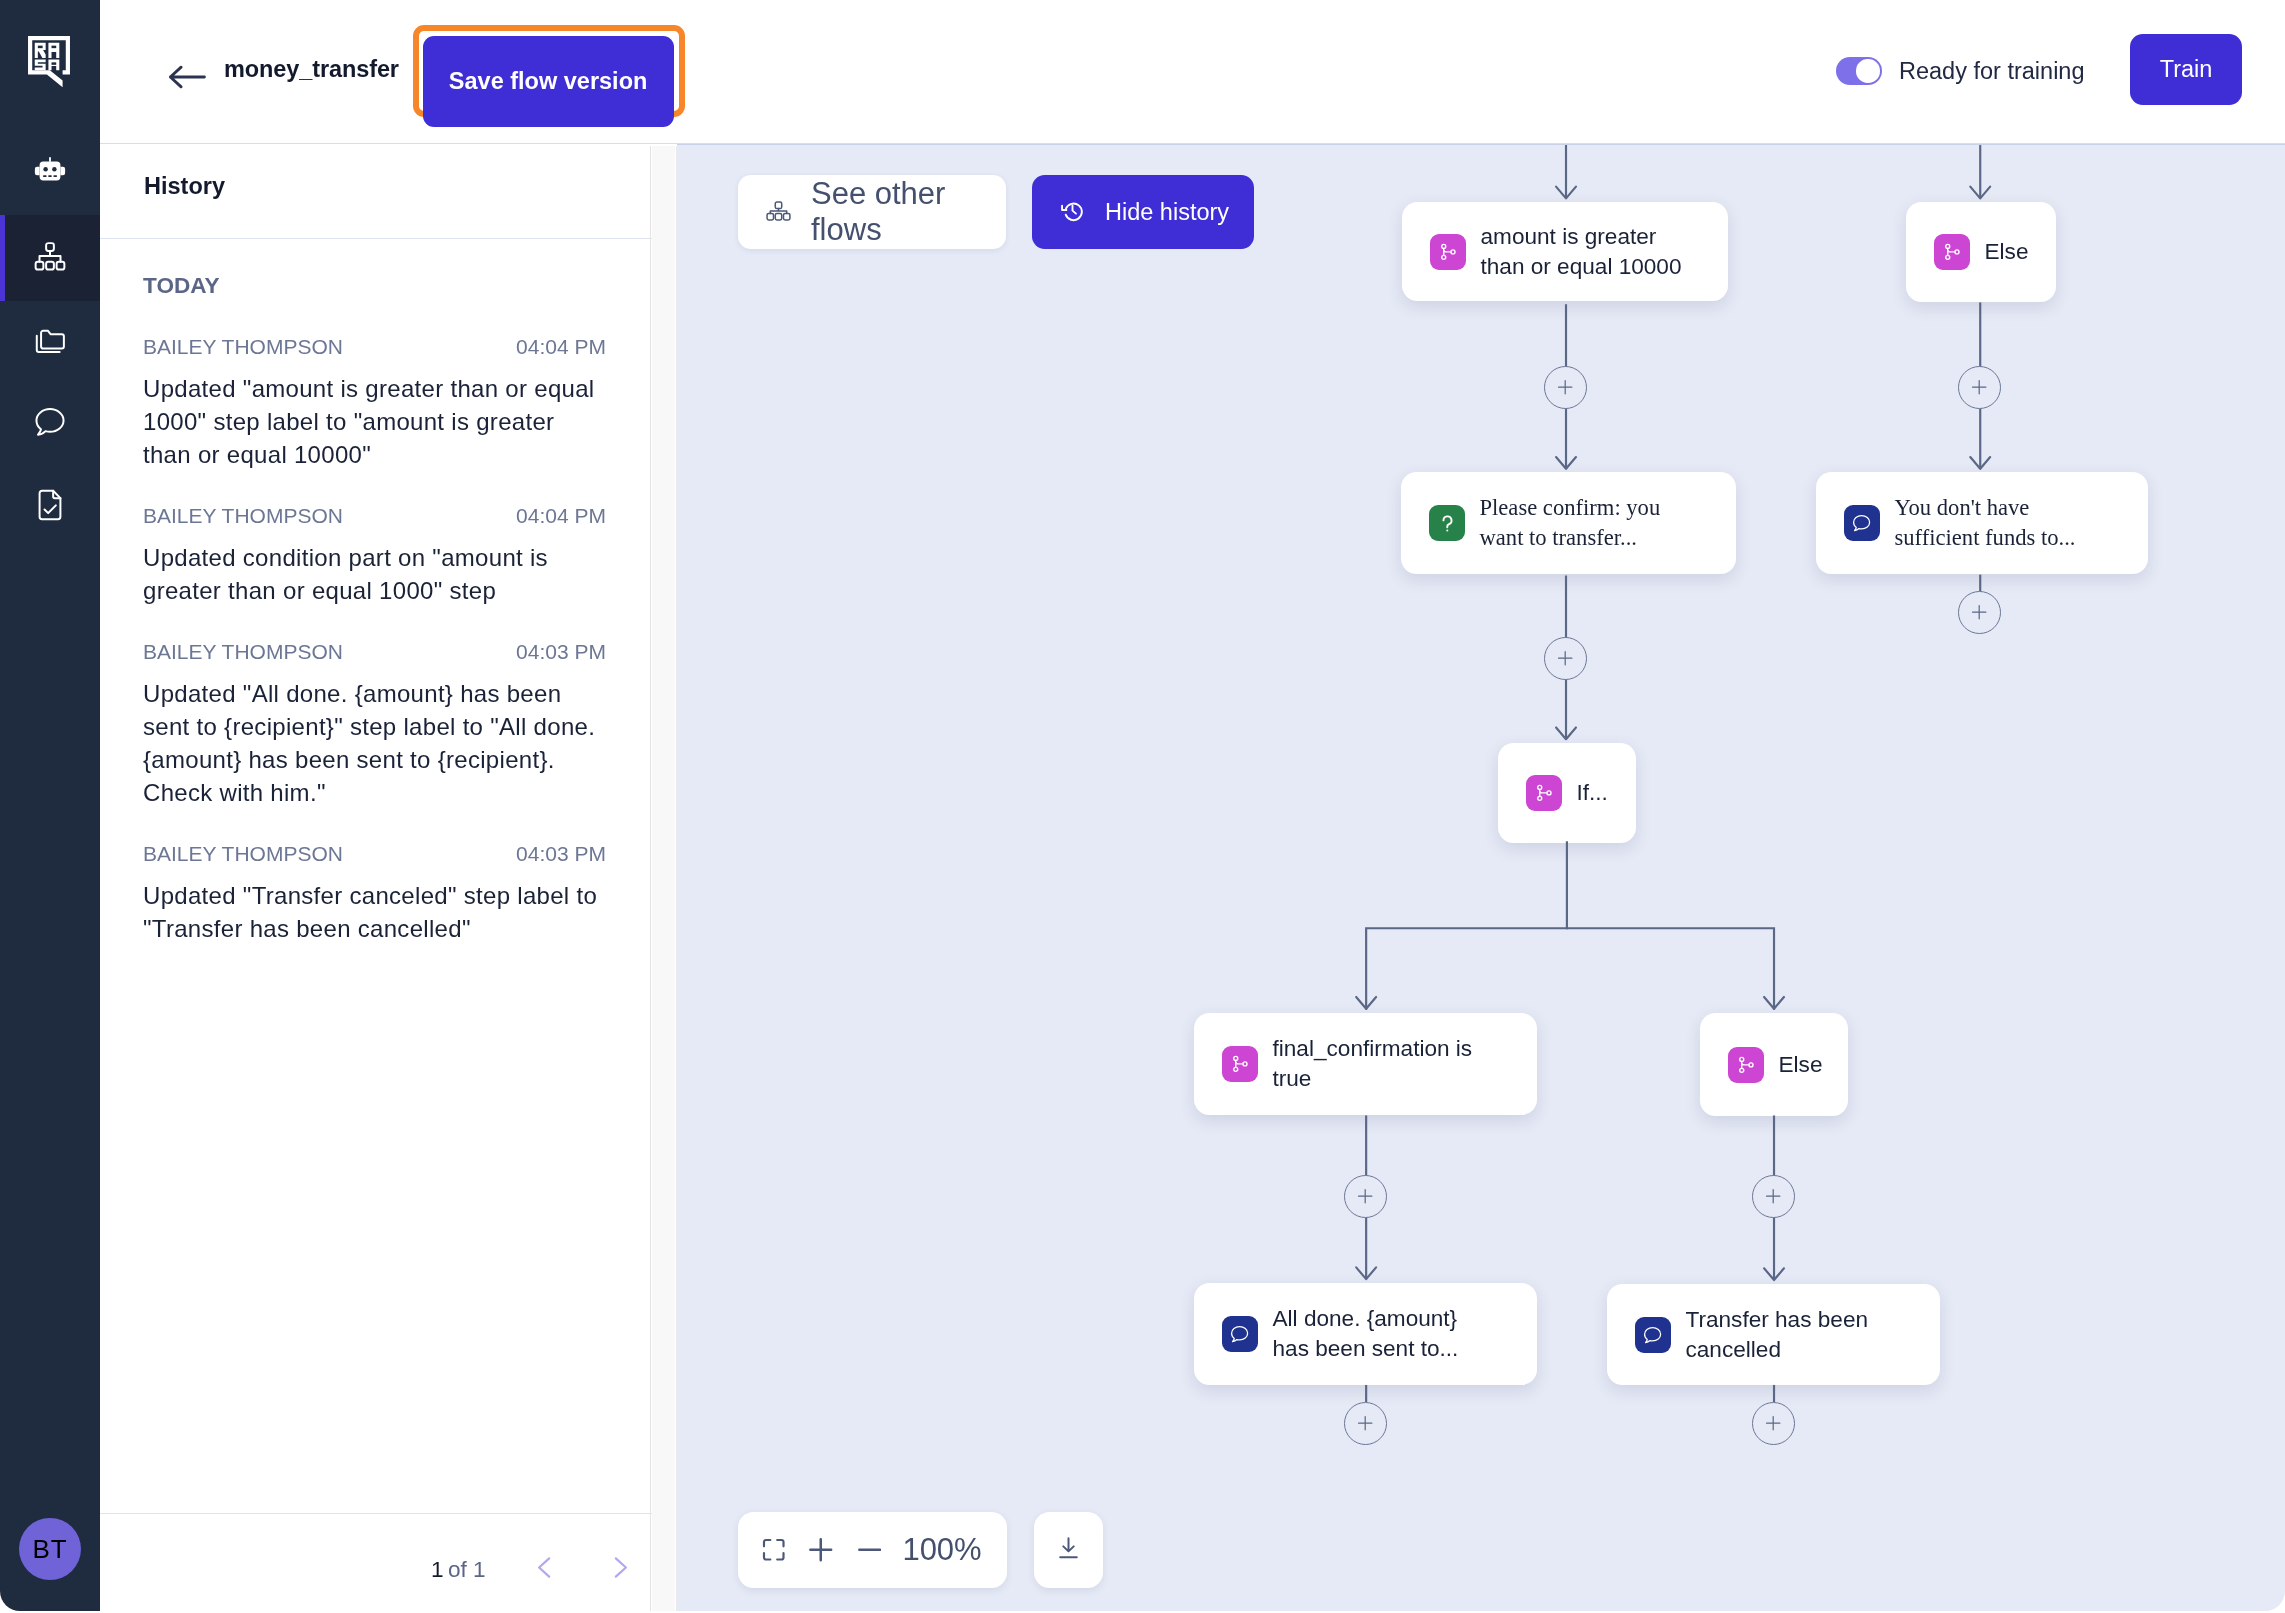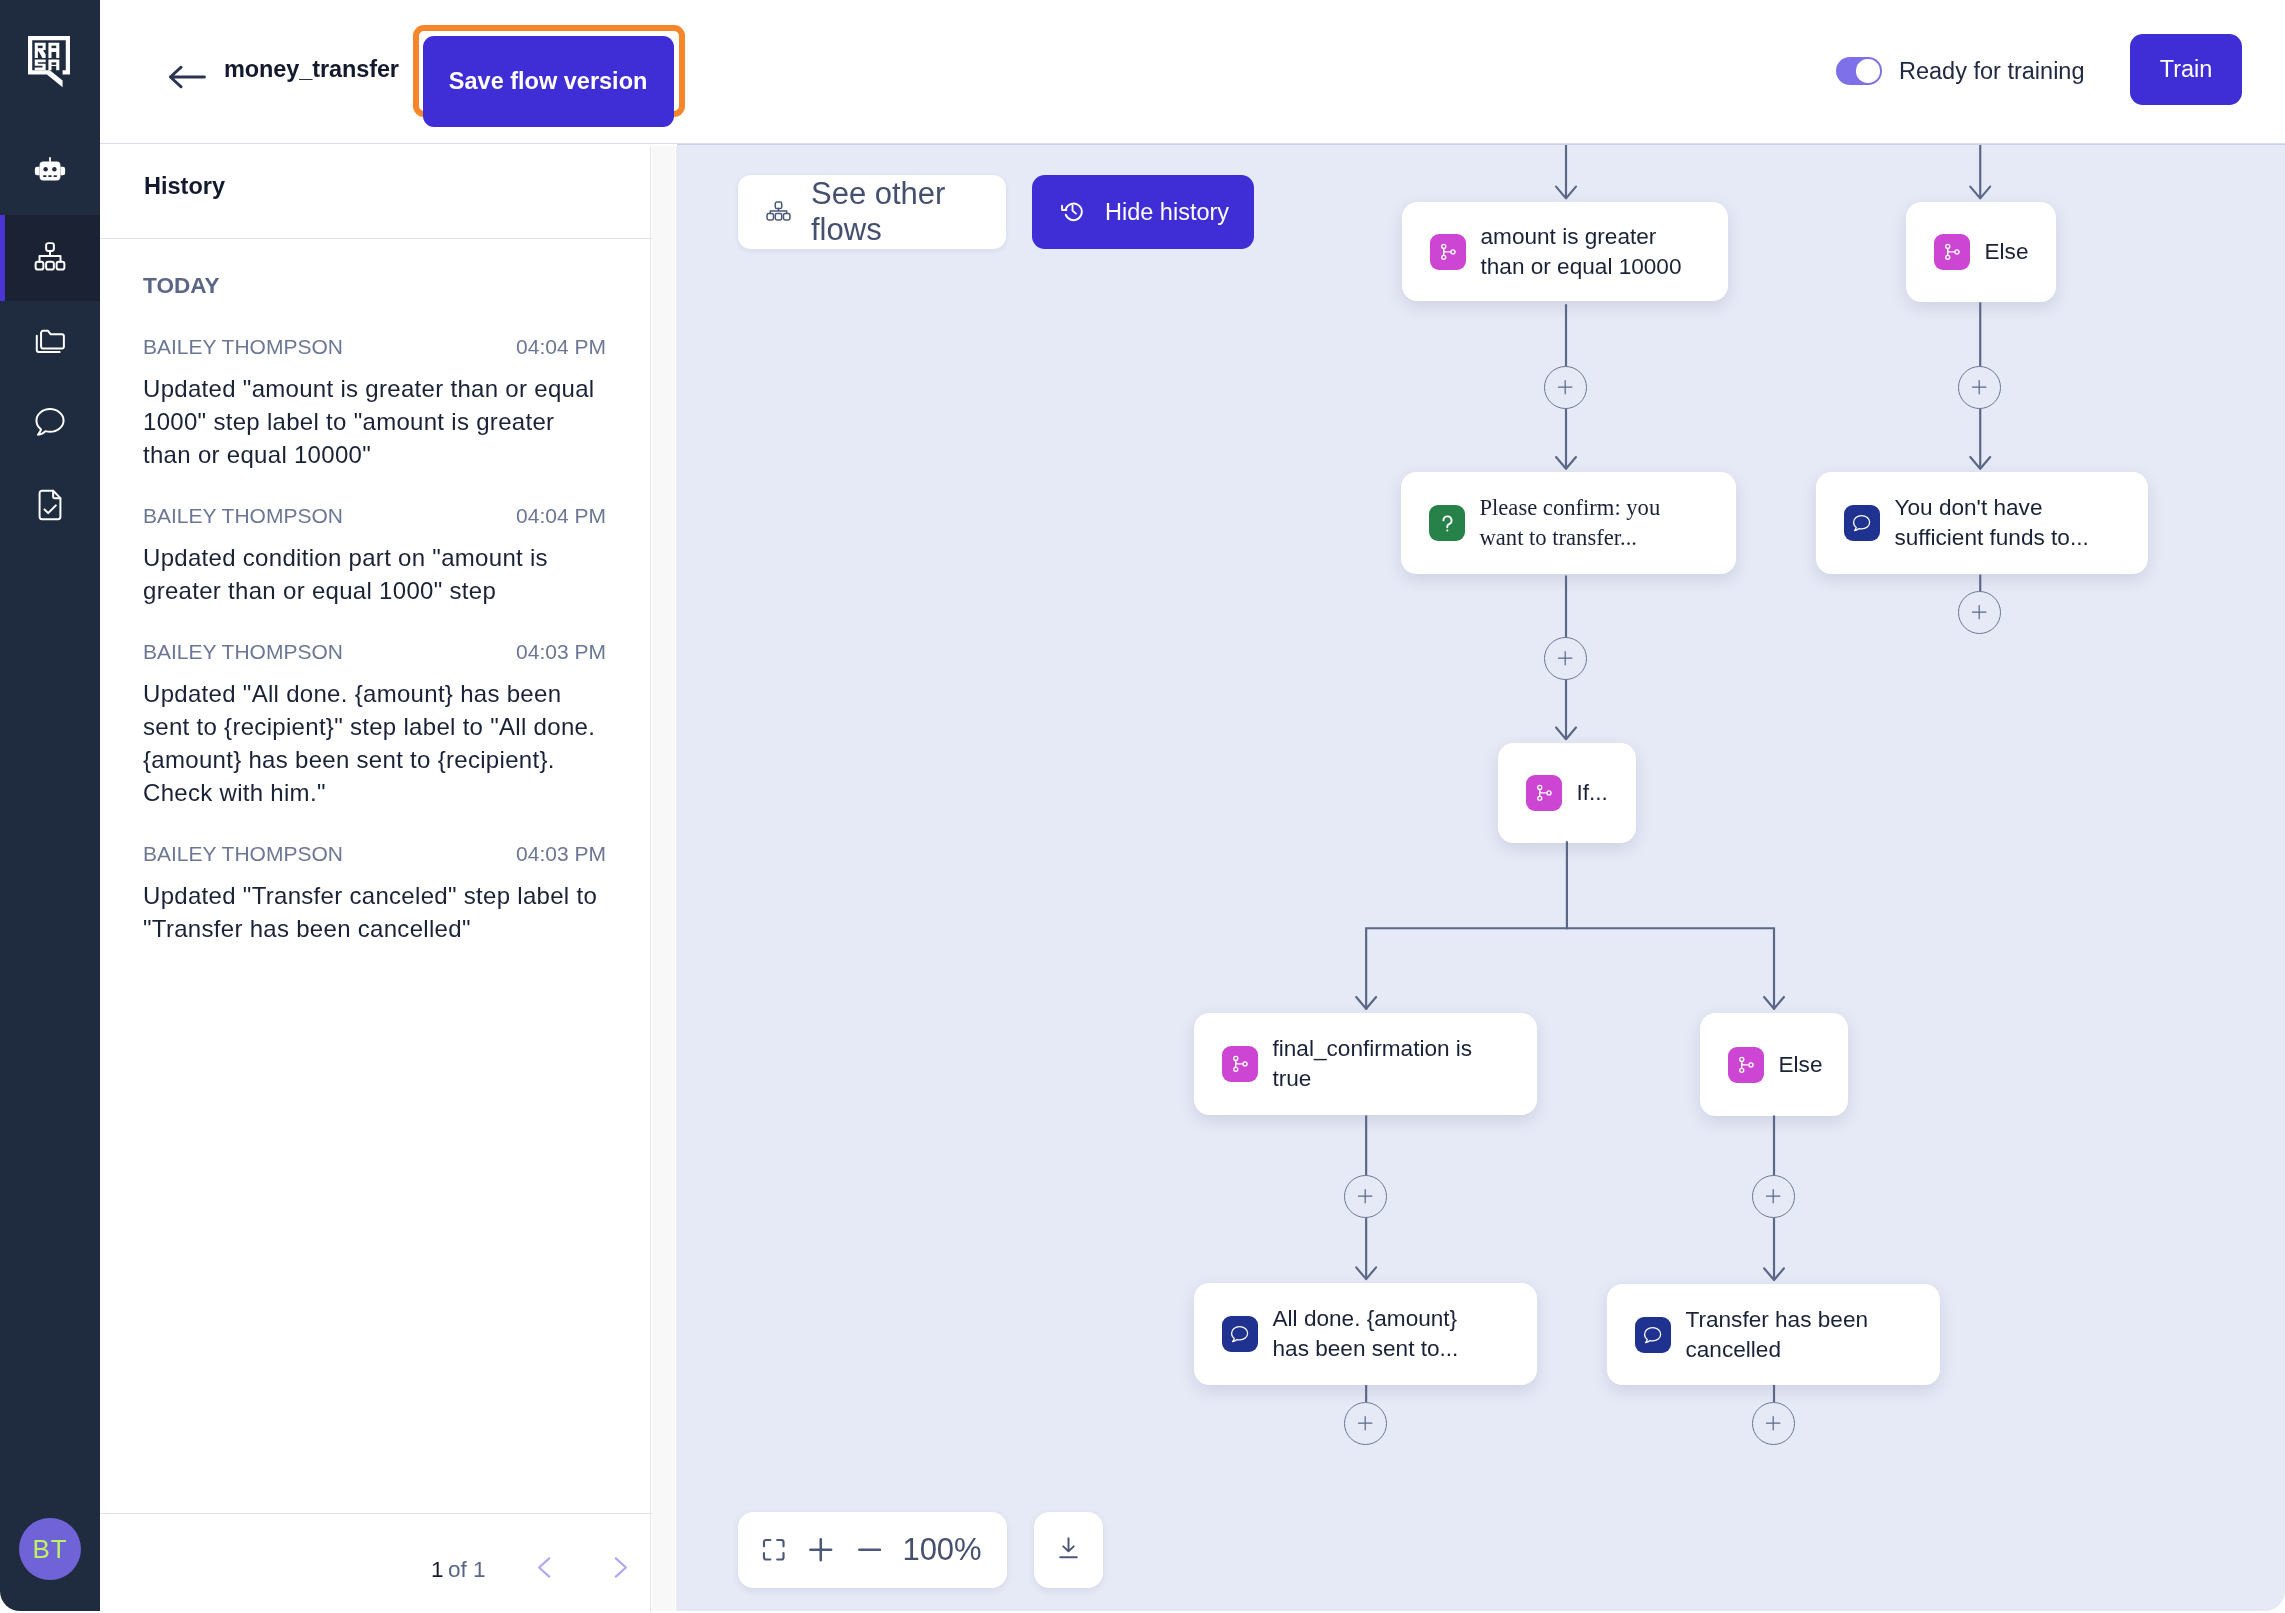--- a/index.html
+++ b/index.html
@@ -7,21 +7,21 @@
 body{font-family:"Liberation Sans",sans-serif;background:#fff;}
 #root{position:relative;width:2285px;height:1611px;background:#fff;border-bottom-left-radius:20px;border-bottom-right-radius:20px;overflow:hidden;}
 
 
 .sidebar{position:absolute;left:0;top:0;width:100px;height:1611px;background:#1f2b3e;z-index:20;}
 .logo{position:absolute;left:28px;top:36px;width:42px;height:52px;}
 .navitem{position:absolute;left:0;width:100px;height:86px;display:flex;align-items:center;justify-content:center;cursor:pointer;}
 .navitem.active{background:#1b2234;}
 .navitem .bar{position:absolute;left:0;top:0;width:5.4px;height:86px;background:#4c33d6;}
 .avatar{position:absolute;left:19px;top:1518px;width:62px;height:62px;border-radius:50%;background:#7063d8;
-  color:#bef264;font-size:26px;display:flex;align-items:center;justify-content:center;letter-spacing:0.9px;cursor:pointer;}
+  color:#000000;font-size:26px;display:flex;align-items:center;justify-content:center;letter-spacing:0.9px;cursor:pointer;}
 
 
 .header{position:absolute;left:100px;top:0;width:2186px;height:144px;background:#fff;
   border-bottom:1.8px solid #d7dcee;z-index:10;}
 .backbtn{position:absolute;left:65px;top:56px;width:40px;height:31px;cursor:pointer;}
 .flowtitle{position:absolute;left:124px;top:56px;font-size:23.5px;font-weight:700;color:#141a2e;letter-spacing:-0.1px;}
 .saveWrap{position:absolute;left:313px;top:25px;width:272px;height:92px;border:6.3px solid #f7862a;border-radius:11px;}
 .saveBtn{position:absolute;left:3.6px;top:4.5px;width:251px;height:91px;background:#3f2ed6;color:#fff;font-size:23.5px;
   font-weight:700;border-radius:11px;display:flex;align-items:center;justify-content:center;cursor:pointer;white-space:nowrap;}
 .toggle{position:absolute;left:1736px;top:57px;width:46px;height:28px;border-radius:14.5px;background:#7d70e8;cursor:pointer;}
@@ -270,21 +270,21 @@
         </div>
         <div class="node" style="left: 724px; top: 327px; width: 335px; height: 102px; font-family: Liberation Serif, serif;">
           <span class="ic" style="background:#27824a">
             <svg viewBox="0 0 34 34" width="25" height="25" fill="none" stroke="#fff" stroke-width="2.6" stroke-linecap="round" stroke-linejoin="round">
               <path d="M11.5 12.8a5.5 5.5 0 1 1 7.3 5.2c-1.3.5-2.1 1.8-2.1 3.2v1.0"></path>
               <circle cx="16.7" cy="26.6" r="1.4" fill="#fff" stroke="none"></circle>
             </svg>
           </span>
           <span class="tx" style="width:213px">Please confirm: you want to transfer...</span>
         </div>
-        <div class="node" style="left: 1139px; top: 327px; width: 332px; height: 102px;">
+        <div class="node" style="left: 1139px; top: 327px; width: 332px; height: 102px; font-family: Liberation Serif, serif;">
           <span class="ic" style="background:#1f3290">
             <svg viewBox="0 0 34 34" width="23.5" height="23.5" fill="none" stroke="#fff" stroke-width="1.8" stroke-linecap="round" stroke-linejoin="round">
               <path d="M28.4 16.3c0 5.3-5.2 9.6-11.6 9.6-1.3 0-2.6-.18-3.8-.52-1.1 1.1-3 2.7-6.4 3 1.2-1.3 2.3-2.9 2.5-4.6C6.4 22 5.2 19.3 5.2 16.3 5.2 11 10.4 6.7 16.8 6.7s11.6 4.3 11.6 9.6z"></path>
             </svg>
           </span>
           <span class="tx" style="width:213px">You don't have sufficient funds to...</span>
         </div>
         <div class="node" style="left: 821px; top: 598px; width: 138px; height: 100px;">
           <span class="ic" style="background:#cd45d3">
             <svg viewBox="0 0 34 34" width="23.5" height="23.5" fill="none" stroke="#fff" stroke-width="2" stroke-linecap="round" stroke-linejoin="round">

